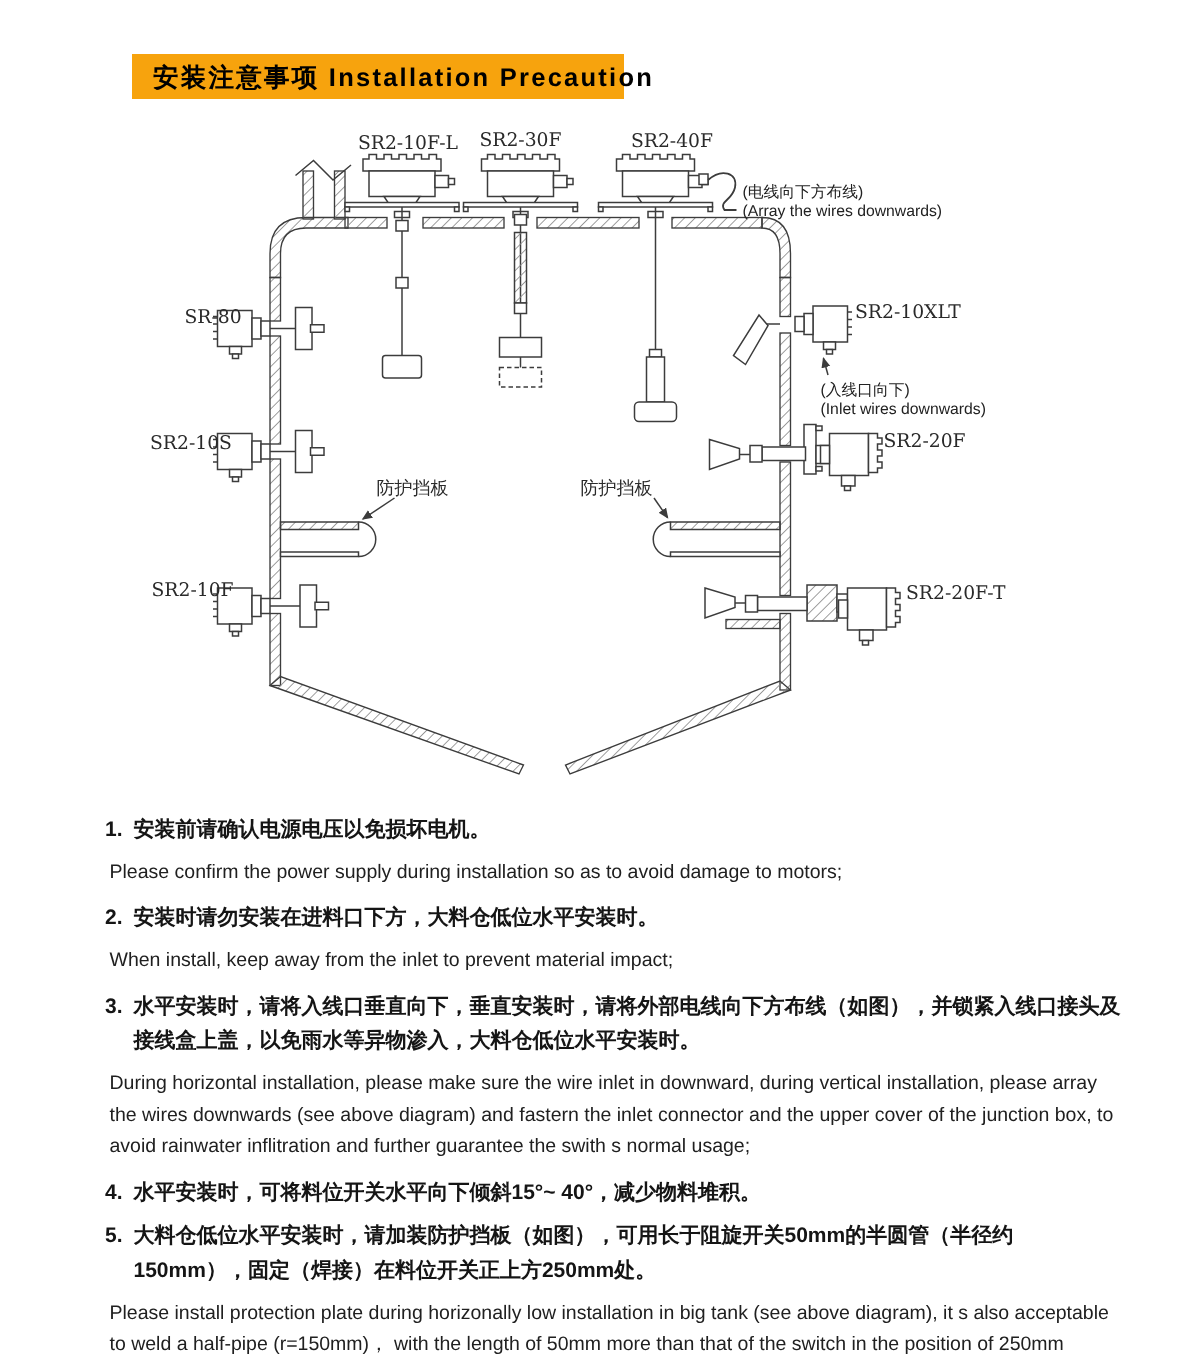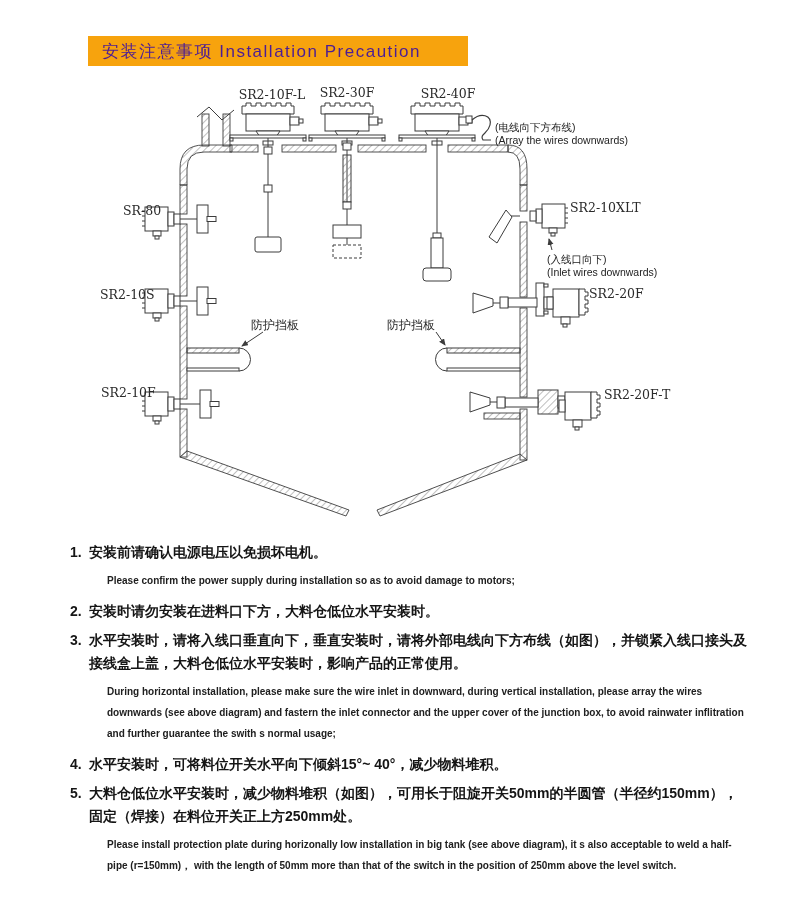--- a/index.html
+++ b/index.html
@@ -1,30 +1,30 @@
 <!DOCTYPE html>
 <html><head>
 <meta charset="utf-8">
 <style>
   html,body{margin:0;padding:0;background:#ffffff;}
   .page{position:relative;width:800px;height:908px;background:#fff;overflow:hidden;
         font-family:"Liberation Sans", sans-serif;}
-  .banner{position:absolute;left:88px;top:36px;width:380px;height:30px;background:#F7A30D;
-          color:#4c1d95;font-weight:normal;font-size:17px;line-height:31px;padding-left:14px;
+  .banner{position:absolute;left:88px;top:36px;width:328px;height:30px;background:#F7A30D;
+          color:#000000;font-weight:bold;font-size:17px;line-height:31px;padding-left:14px;
           box-sizing:border-box;letter-spacing:1.5px;white-space:nowrap;}
   .diagram{position:absolute;left:0;top:85px;width:788px;height:455px;}
   svg text{font-family:"DejaVu Serif", serif;fill:#2a2a2a;}
   .dev-label{font-size:12.5px;}
   .note-label{font-size:10.5px;font-family:"Liberation Sans", sans-serif;fill:#222;}
   .guard-label{font-size:12px;}
   .instructions{position:absolute;left:70px;top:541px;width:678px;}
   .item .cn{display:flex;font-size:14px;font-weight:bold;color:#151515;line-height:23px;margin-bottom:6px;}
   .item .cn .num{flex:0 0 19px;}
   .item .cn .cntxt{flex:1;}
-  .item .en{margin-left:37px;font-size:10px;color:#202020;line-height:21px;margin-bottom:9px;font-weight:bold;}
+  .item .en{margin-left:3px;font-size:13px;color:#202020;line-height:21px;margin-bottom:9px;}
 </style>
 </head>
 <body>
 
 <div class="page">
 
   <div class="banner">
     <span>安装注意事项 Installation Precaution</span>
   </div>
 
@@ -223,36 +223,37 @@
           <span class="num">1.</span>
           <span class="cntxt">安装前请确认电源电压以免损坏电机。</span>
         </div>
       <div class="en">Please confirm the power supply during installation so as to avoid damage to motors;</div>
     </div>
     <div class="item">
       <div class="cn">
           <span class="num">2.</span>
           <span class="cntxt">安装时请勿安装在进料口下方，大料仓低位水平安装时。</span>
         </div>
+      <div class="en">When install, keep away from the inlet to prevent material impact;</div>
     </div>
     <div class="item">
       <div class="cn">
           <span class="num">3.</span>
-          <span class="cntxt">水平安装时，请将入线口垂直向下，垂直安装时，请将外部电线向下方布线（如图），并锁紧入线口接头及接线盒上盖，大料仓低位水平安装时，影响产品的正常使用。</span>
+          <span class="cntxt">水平安装时，请将入线口垂直向下，垂直安装时，请将外部电线向下方布线（如图），并锁紧入线口接头及接线盒上盖，以免雨水等异物渗入，大料仓低位水平安装时。</span>
         </div>
       <div class="en">During horizontal installation, please make sure the wire inlet in downward, during vertical installation, please array the wires downwards (see above diagram) and fastern the inlet connector and the upper cover of the junction box, to avoid rainwater inflitration and further guarantee the swith s normal usage;</div>
     </div>
     <div class="item">
       <div class="cn">
           <span class="num">4.</span>
           <span class="cntxt">水平安装时，可将料位开关水平向下倾斜15°~ 40°，减少物料堆积。</span>
         </div>
     </div>
     <div class="item">
       <div class="cn">
           <span class="num">5.</span>
-          <span class="cntxt">大料仓低位水平安装时，减少物料堆积（如图），可用长于阻旋开关50mm的半圆管（半径约150mm），固定（焊接）在料位开关正上方250mm处。</span>
+          <span class="cntxt">大料仓低位水平安装时，请加装防护挡板（如图），可用长于阻旋开关50mm的半圆管（半径约150mm），固定（焊接）在料位开关正上方250mm处。</span>
         </div>
       <div class="en">Please install protection plate during horizonally low installation in big tank (see above diagram), it s also acceptable to weld a half-pipe (r=150mm)， with the length of 50mm more than that of the switch in the position of 250mm above the level switch.</div>
     </div>
   </div>
 
 </div>
 
 </body></html>

